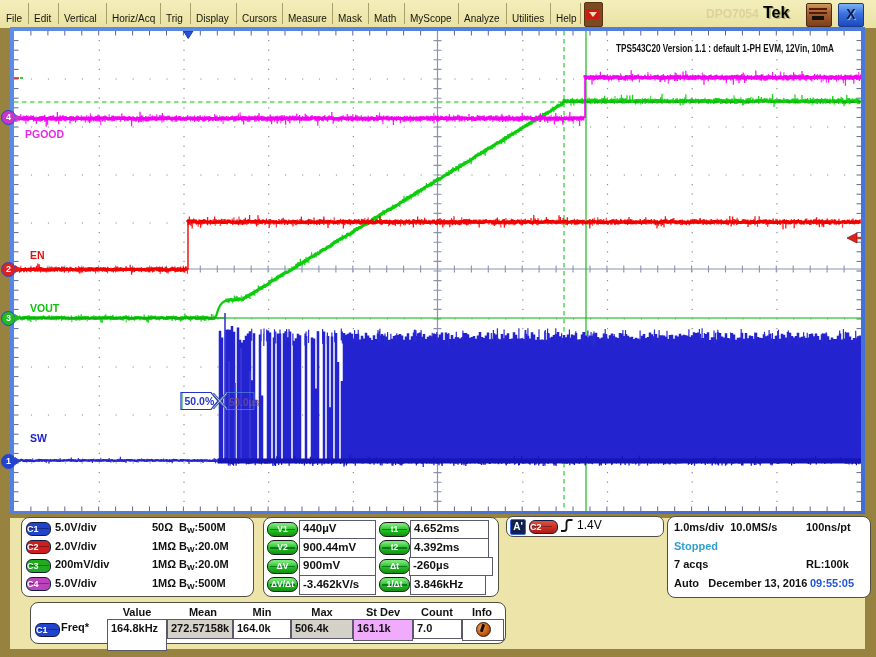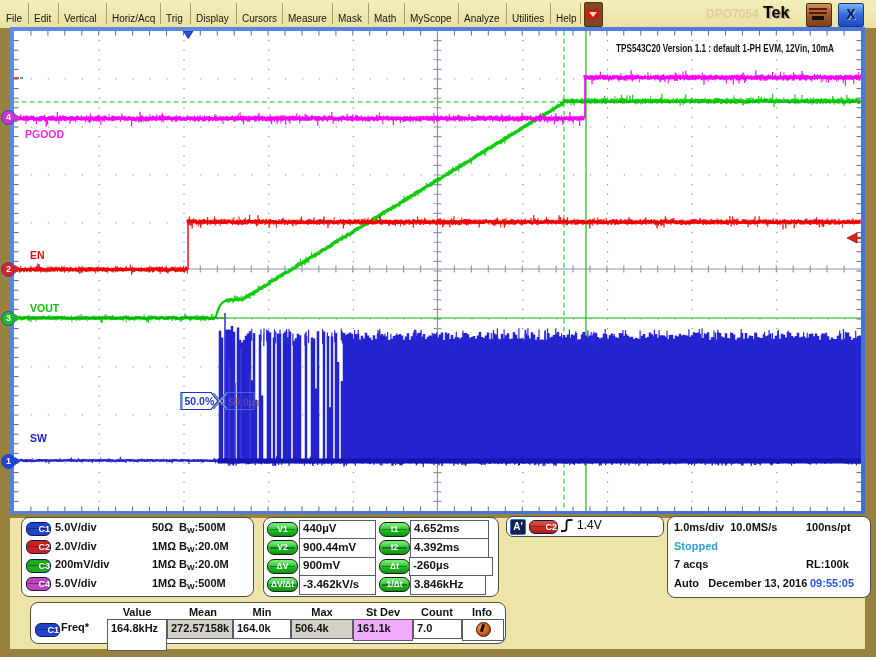--- a/index.html
+++ b/index.html
@@ -4,21 +4,21 @@
 body{width:876px;height:657px;position:relative;background:#ece4a9;font-family:"Liberation Sans",sans-serif;overflow:hidden}
 .ab{position:absolute}
 .menu{font-size:10px;color:#15150a;top:13px}
 .sep{width:1px;height:21px;background:#a89f6a;top:3px}
 .box{position:absolute;background:#fff;border:1.6px solid #4f4f45;border-radius:8px}
 .bt{font-weight:bold;font-size:11px;color:#111;white-space:nowrap}
 .cell{position:absolute;background:#fff;border:1px solid #5a5a6a;font-weight:bold;font-size:11px;color:#111;padding:1.5px 0 0 3px;box-sizing:border-box;white-space:nowrap}
 .gbadge{position:absolute;width:29px;height:13px;border-radius:7px;background:linear-gradient(#78e878 10%,#22c022 55%,#109010);border:1.4px solid #1c1c1c;color:#fff;font-weight:bold;font-size:8.5px;text-align:center;line-height:13px}
 .gbadge i{font-style:normal;position:relative;z-index:2}
 .gbadge:before{content:"";position:absolute;left:2px;top:6px;width:25px;height:1.5px;background:#0c7a20;z-index:1}
-.chb{position:absolute;width:23px;height:12px;border-radius:6px;border:1px solid #101c46;color:#fff;font-weight:bold;font-size:9px;text-align:right;line-height:12px}
+.chb{position:absolute;width:23px;height:12px;border-radius:6px;border:1px solid #101c46;color:#fff;font-weight:bold;font-size:9px;text-align:left;line-height:12px}
 .chb:before{content:"";position:absolute;left:1px;top:5px;width:21px;height:1.4px;background:rgba(0,0,20,.35)}
 .chb i{font-style:normal;position:relative}
 .mark{position:absolute;width:13px;height:13px;border-radius:50%;border:1.6px solid #2247cc;color:#fff;font-weight:bold;font-size:9px;text-align:center;line-height:13px;z-index:5}
 .hdr{position:absolute;font-weight:bold;font-size:11px;color:#111;transform:translateX(-50%);white-space:nowrap}
 </style></head><body>
 <div class="ab" style="left:0;top:0;width:876px;height:28px;background:linear-gradient(#f4eebc,#eae2a2)"></div>
 <span class="ab menu" style="left:6px">File</span>
 <span class="ab menu" style="left:34px">Edit</span>
 <span class="ab menu" style="left:64px">Vertical</span>
 <span class="ab menu" style="left:112px">Horiz/Acq</span>

